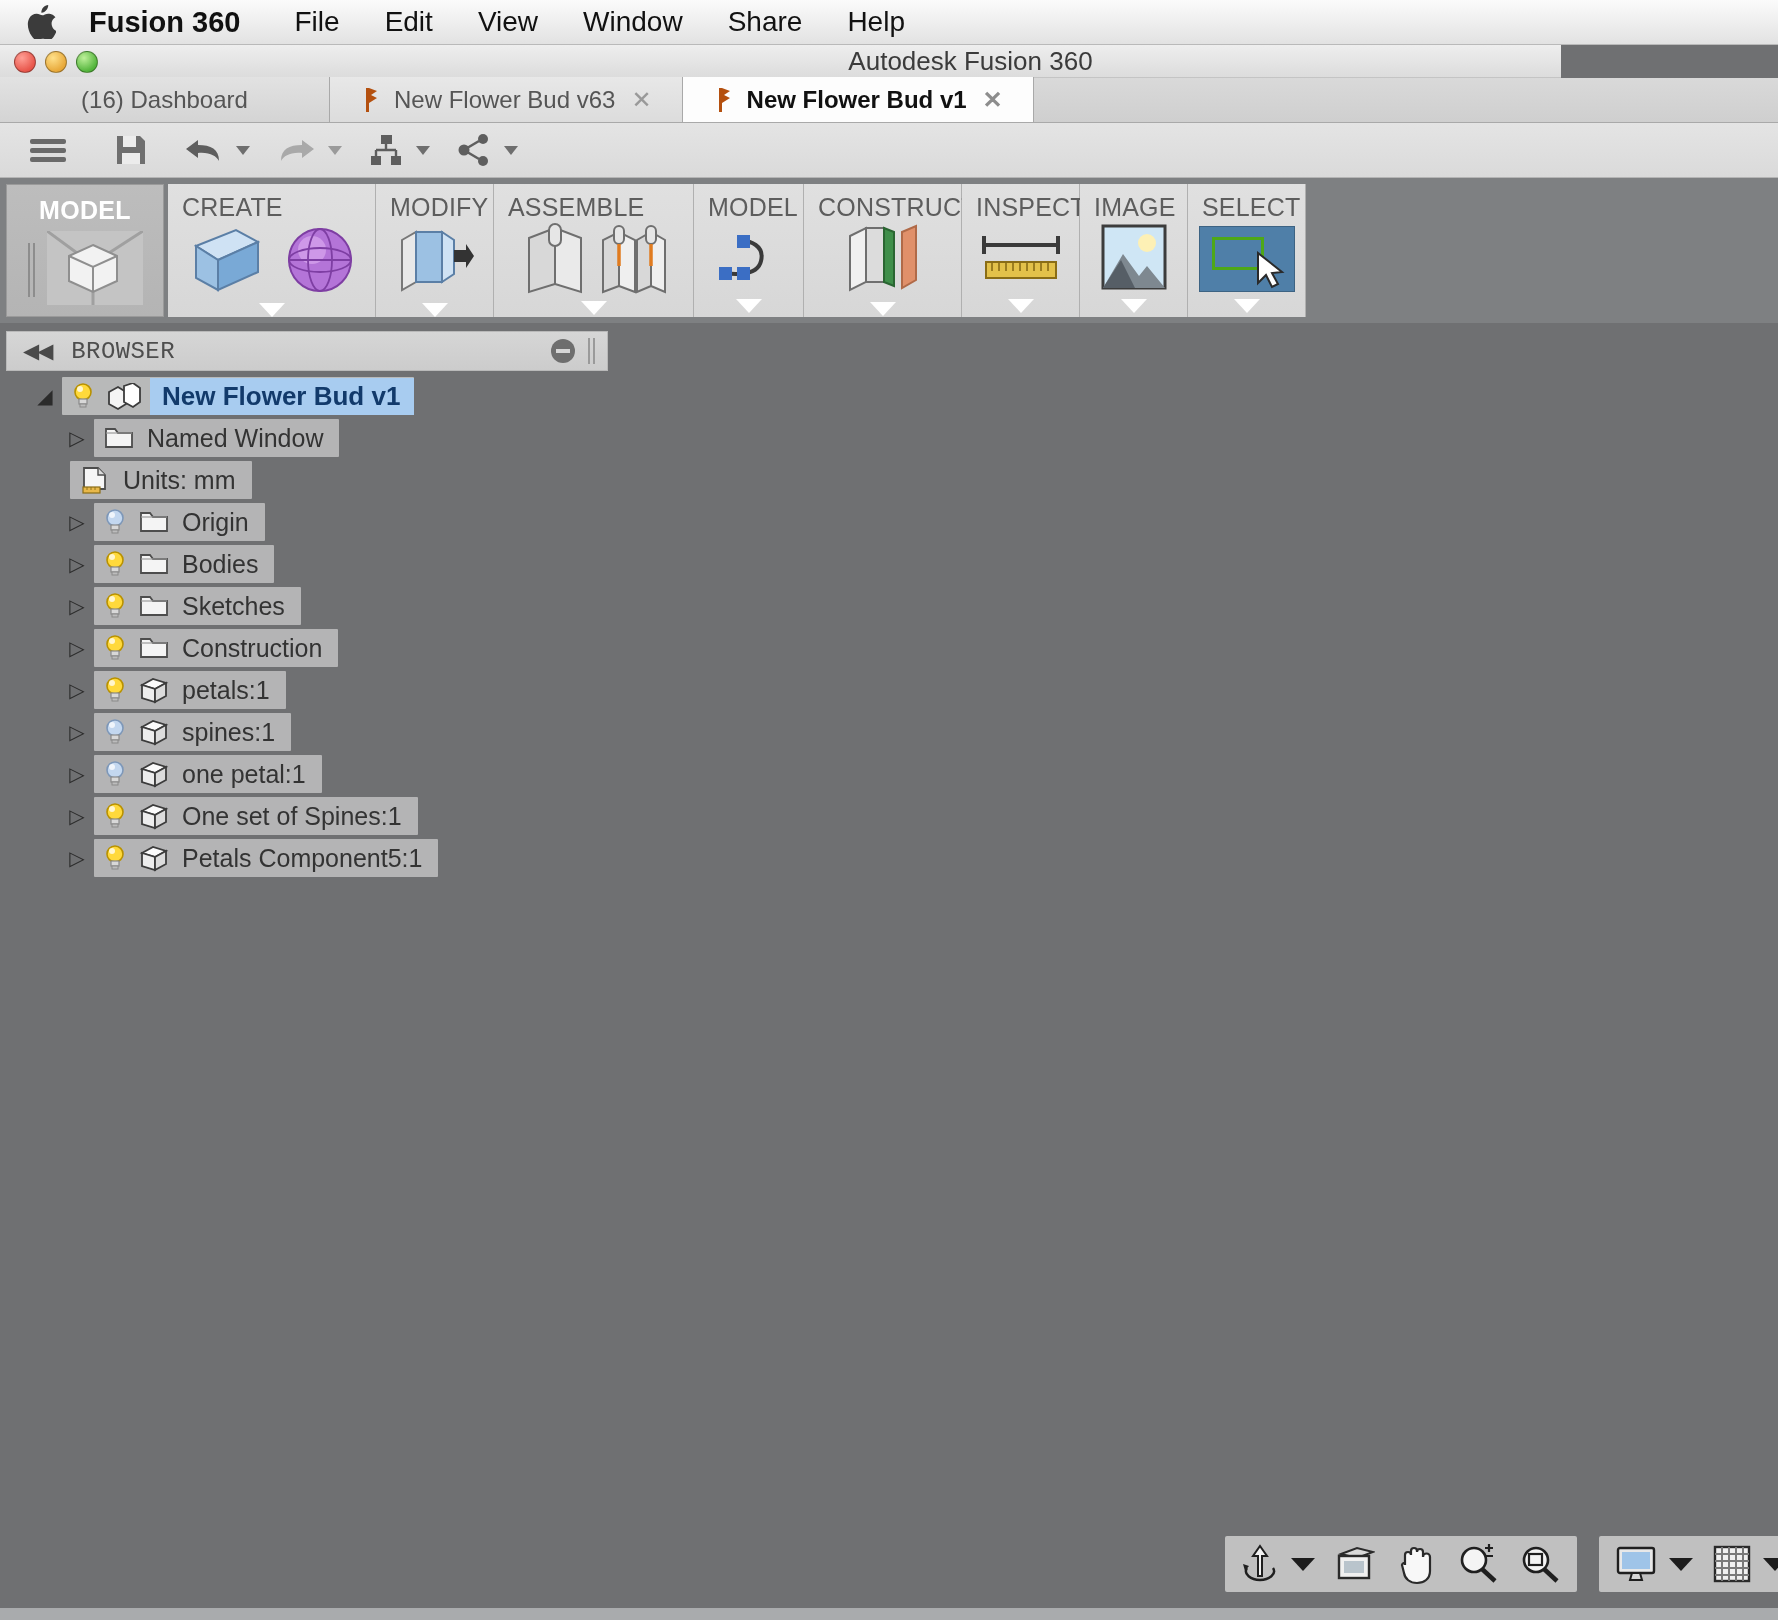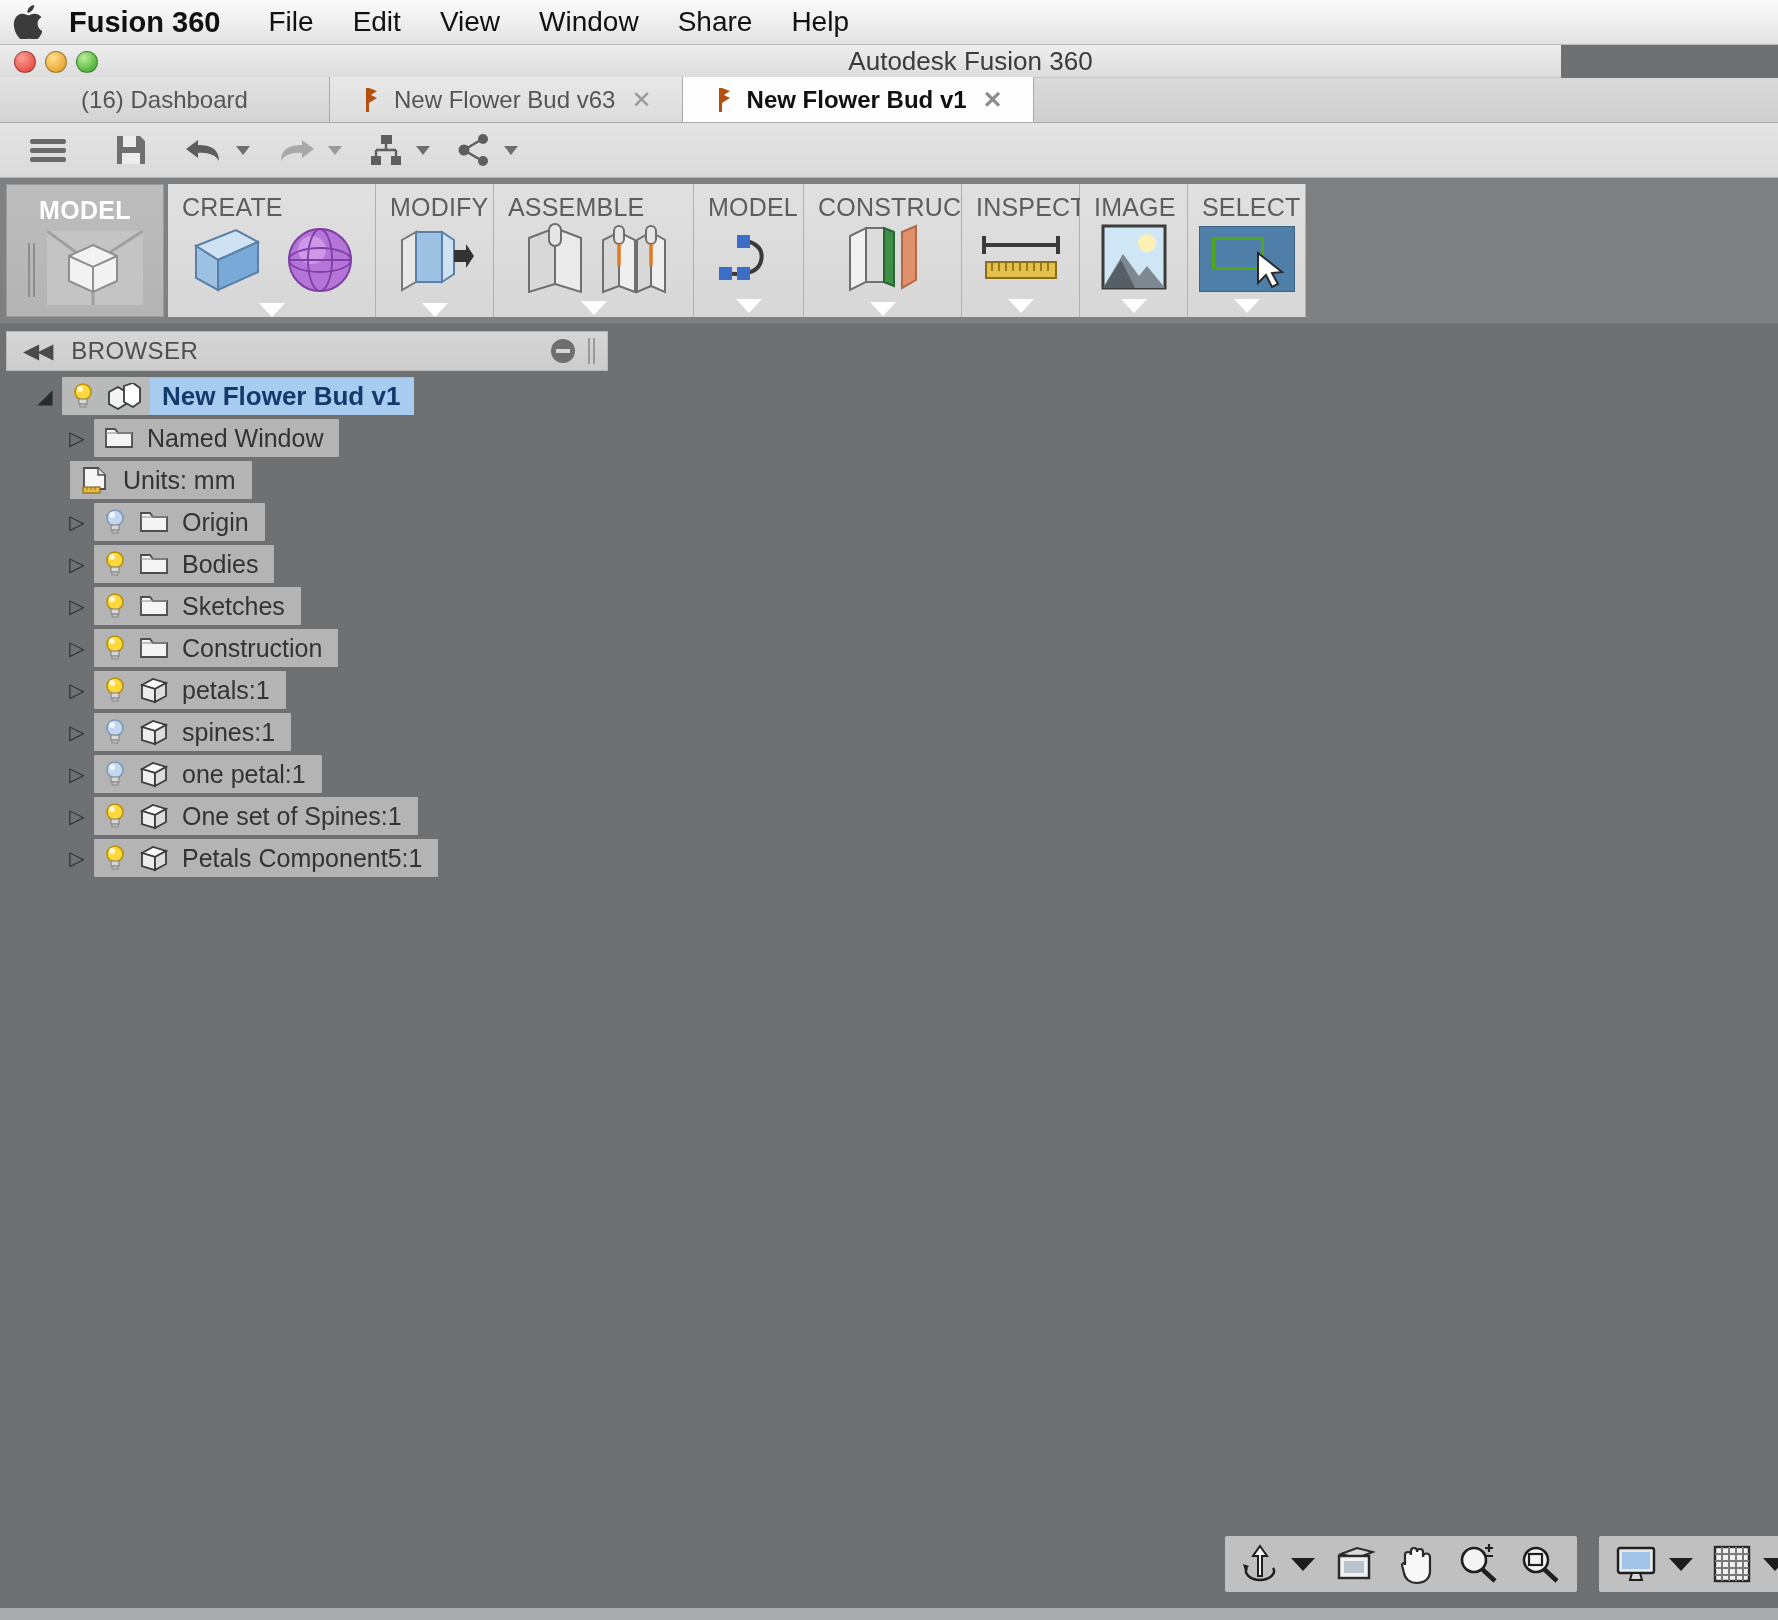--- a/index.html
+++ b/index.html
@@ -10,21 +10,21 @@
     font-family: "Liberation Sans", sans-serif;
     background: #6f7072;
   }
   #app { position: relative; width: 1778px; height: 1620px; }
 
   
   .macbar {
     position: absolute; left: 0; top: 0; width: 1778px; height: 45px;
     background: linear-gradient(180deg,#fbfbfb 0%,#ececec 60%,#e2e2e2 100%);
     border-bottom: 1px solid #b9b9b9;
-    display: flex; align-items: center; padding-left: 12px; gap: 5px;
+    display: flex; align-items: center; padding-left: 26px; gap: 11px;
   }
   .apple-logo {
     width: 30px; height: 34px; position: relative; margin-right: 22px;
     display: inline-block;
   }
   .apple-logo svg { display:block; }
   .macbar .mi {
     font-size: 28px; color: #111; padding: 0 17px; white-space: nowrap;
     line-height: 34px;
   }
@@ -135,21 +135,21 @@
   .selbox .cur { position:absolute; right:6px; bottom:-2px; }
 
   
   .browser-head {
     position: absolute; left: 6px; top: 331px; width: 602px; height: 40px;
     background: linear-gradient(180deg,#d6d6d6,#cccccc);
     border:1px solid #b9b9b9;
     display:flex; align-items:center;
   }
   .bh-collapse { font-size: 21px; color:#4a4a4a; margin-left:16px; letter-spacing:-2px; }
-  .bh-title { font-size: 24px; color:#4e4e4e; margin-left: 20px; letter-spacing:.4px; }
+  .bh-title { font-size: 24px; color:#4e4e4e; margin-left: 20px; letter-spacing:.4px;font-family:Liberation Mono, monospace; }
   .bh-min { margin-left:auto; margin-right: 12px; width: 24px; height:24px;
             border-radius:50%; background:#6e6e6e; position:relative;}
   .bh-min::after { content:""; position:absolute; left:5px; top:10px; width:14px;height:4px;background:#d6d6d6;}
   .bh-grip { width:10px;height:26px; margin-right:10px; position:relative;}
   .bh-grip::before,.bh-grip::after{content:"";position:absolute;top:0;width:2px;height:26px;background:#9a9a9a;}
   .bh-grip::before{left:1px;} .bh-grip::after{left:6px;}
 
   .tree { position:absolute; left:0; top: 375px; width: 620px; }
   .trow { display:flex; align-items:center; height: 42px; }
   .tarrow { width: 34px; text-align:center; font-size:20px; color:#2b2b2b; flex:none; }

